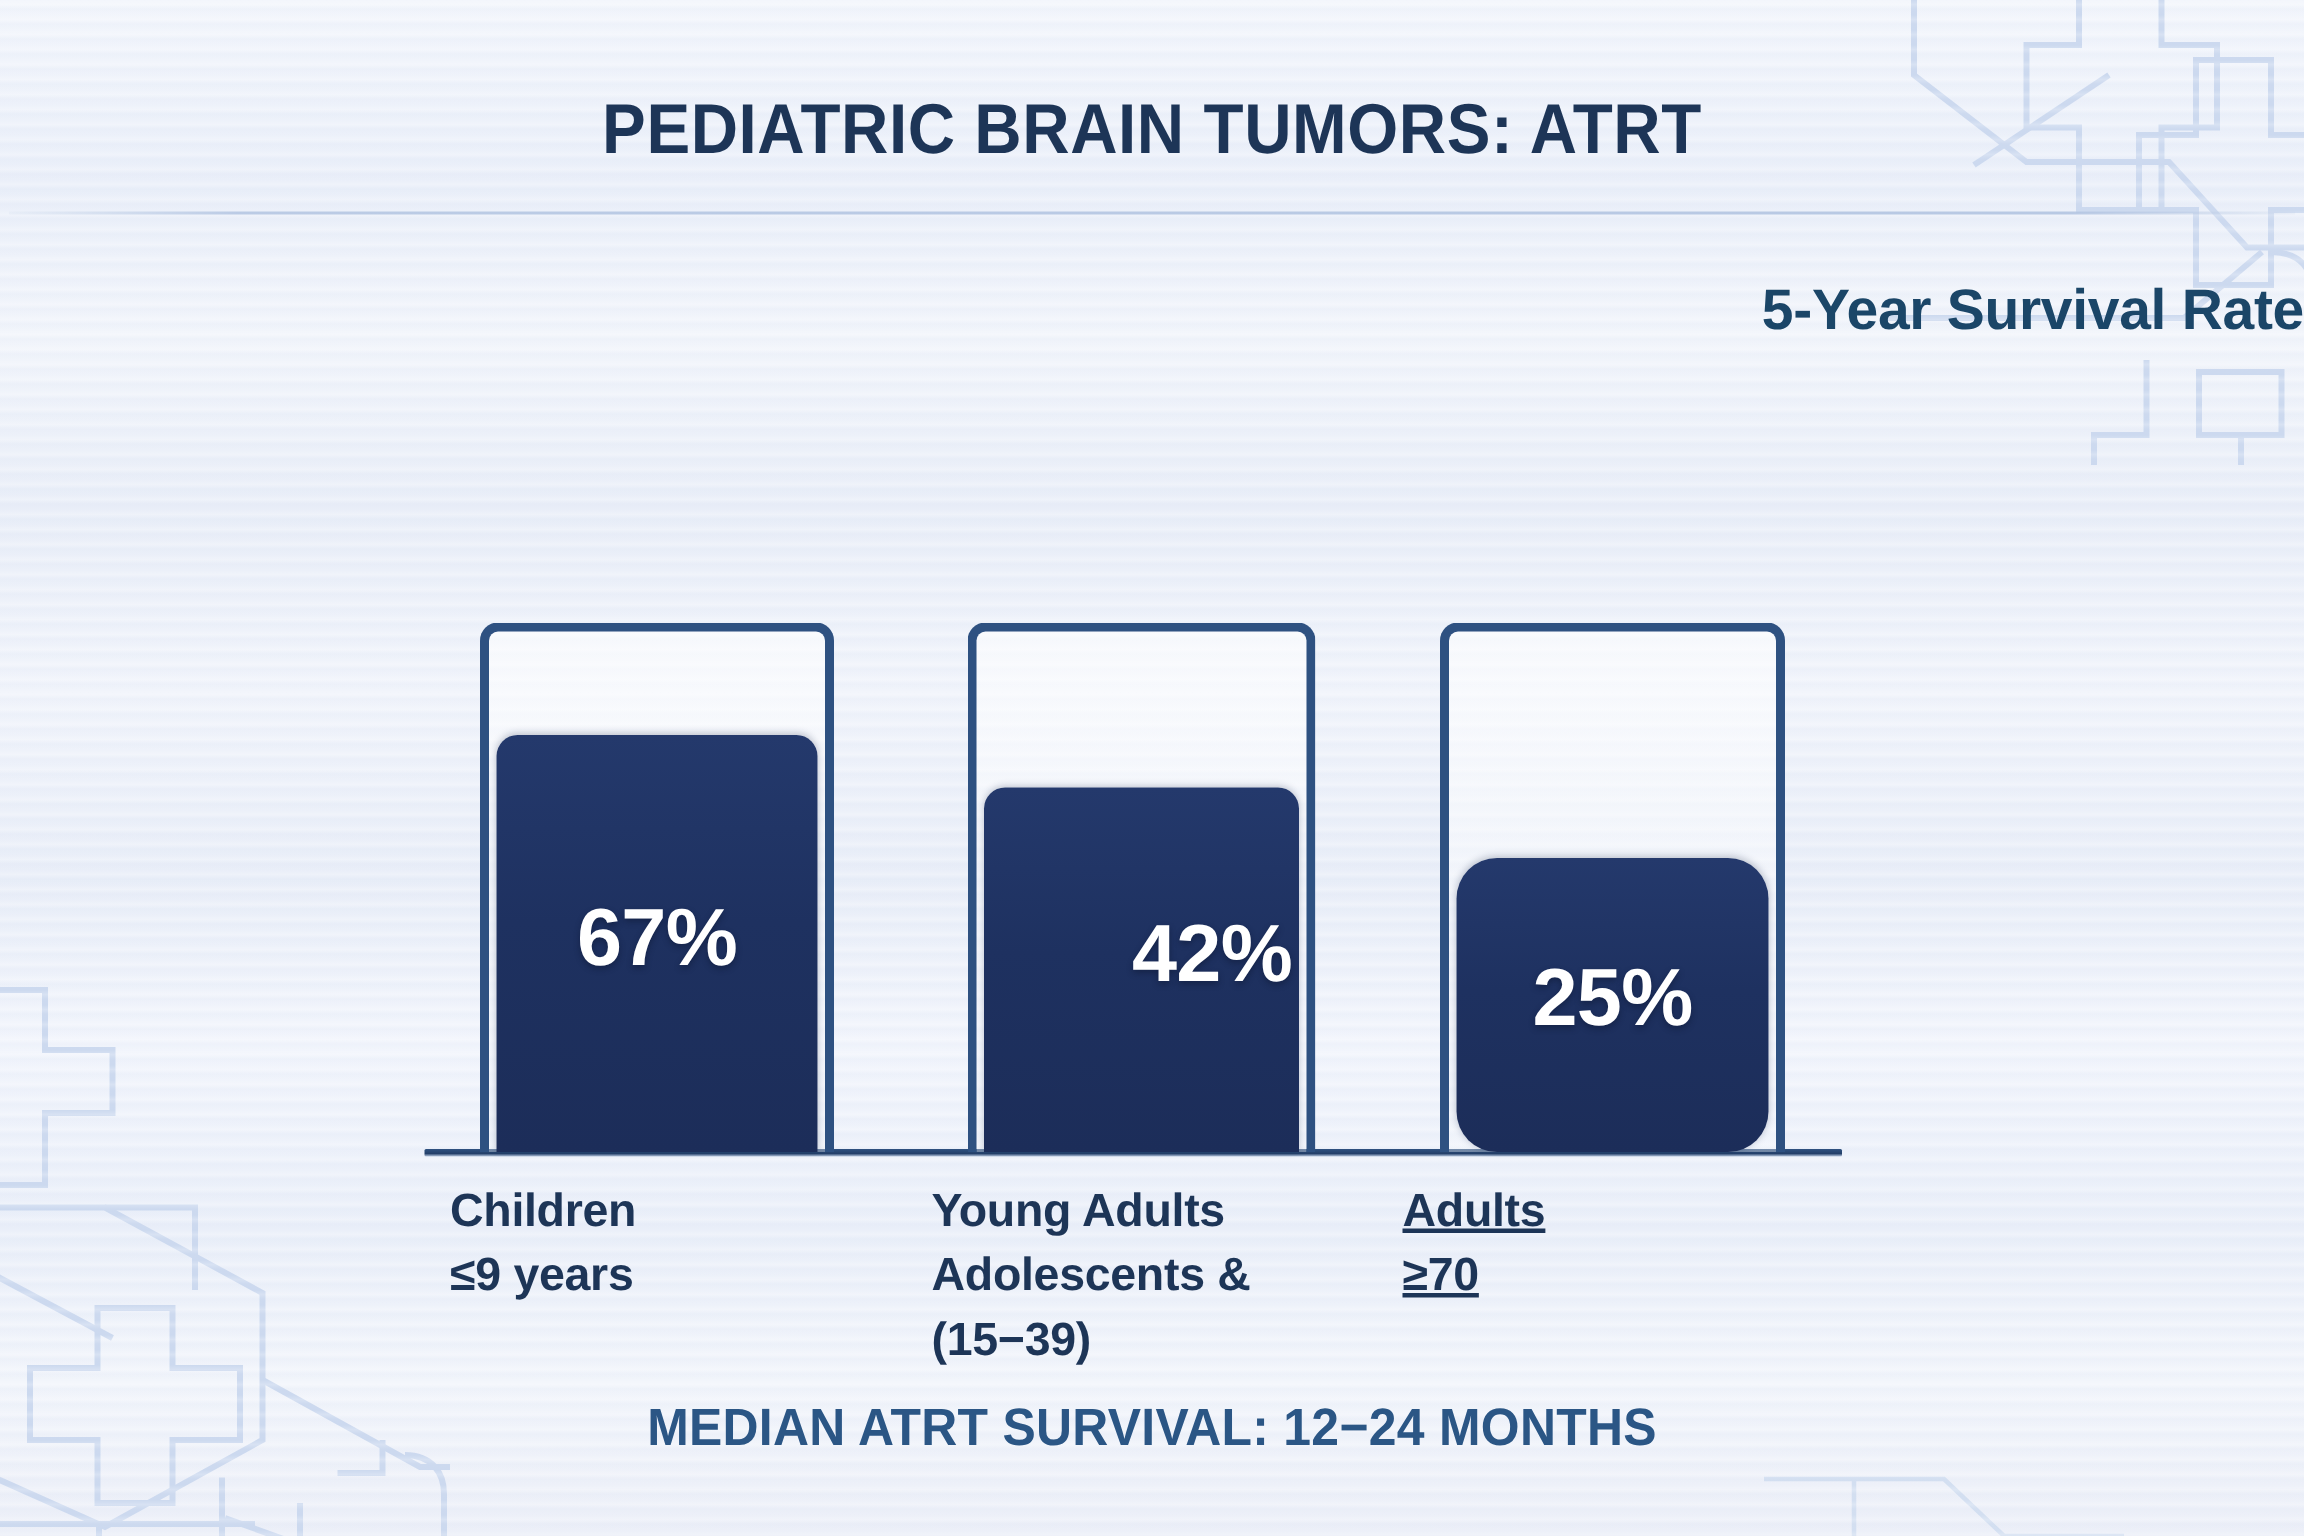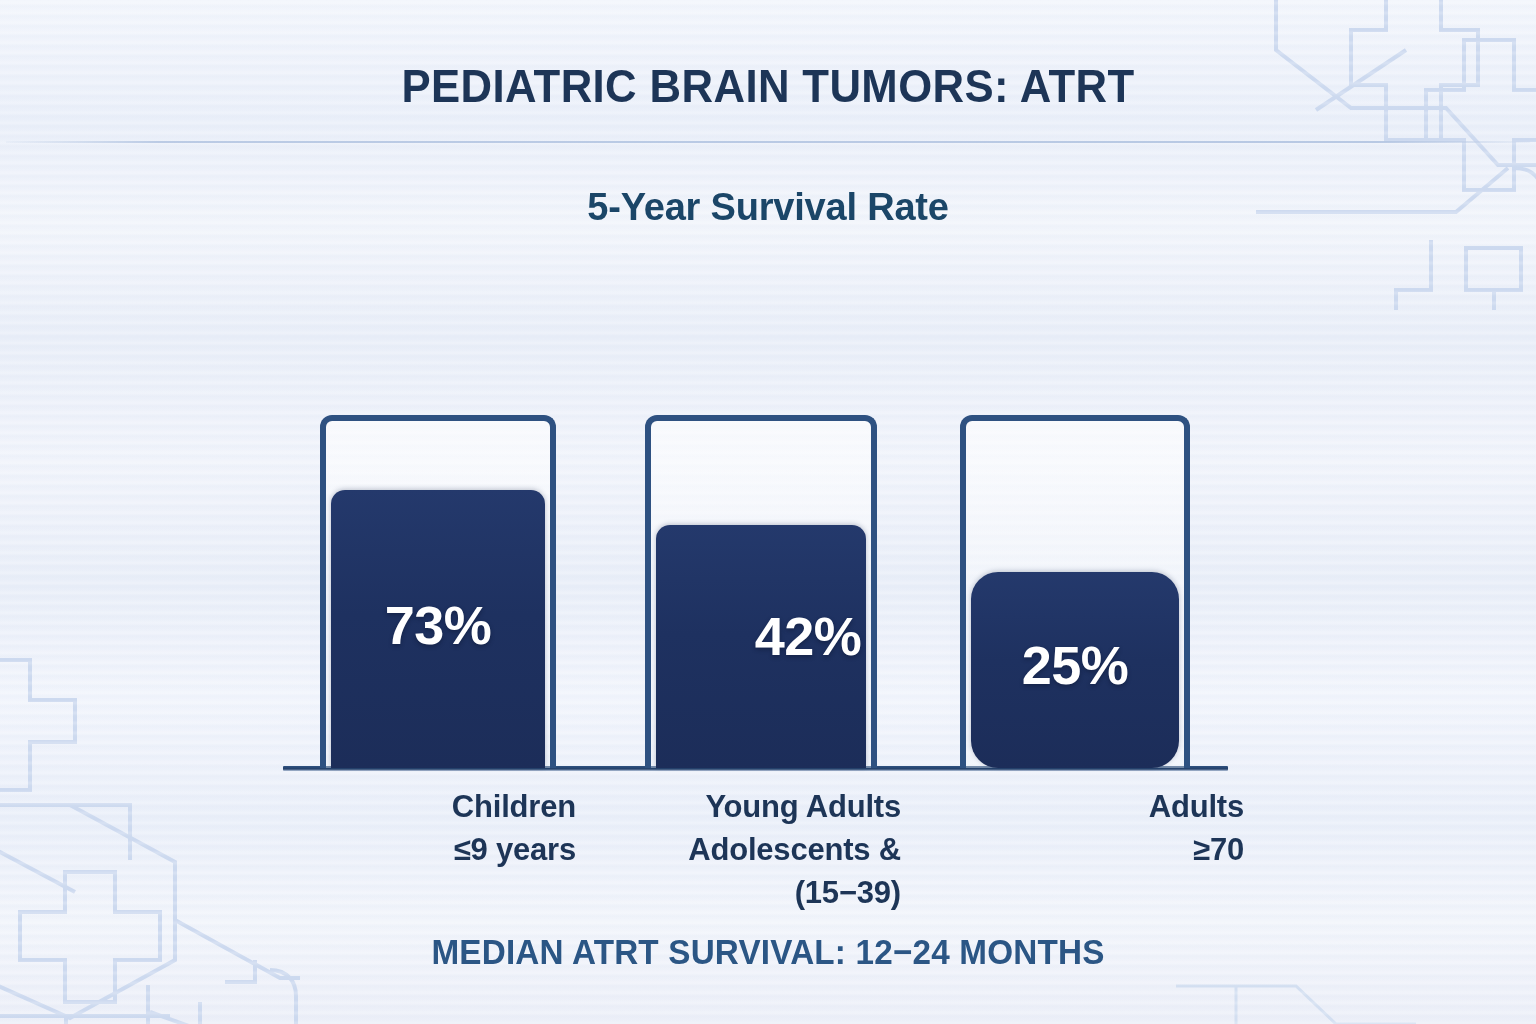--- a/index.html
+++ b/index.html
@@ -84,21 +84,21 @@
        rgba(196,210,232,0.15) 0%,
        rgba(178,196,225,0.85) 10%,
        rgba(178,196,225,0.9) 90%,
        rgba(196,210,232,0.15) 100%);
   }
   .subtitle {
     position: absolute;
     top: 186px;
     left: 0;
     width: 100%;
-    text-align: center;
+    text-align: right;
     font-size: 38px;
     font-weight: bold;
     color: #1b4668;
     letter-spacing: -0.2px;
   }
 
   
   .chart-area {
     position: absolute;
     left: 0;
@@ -156,21 +156,21 @@
     color: #ffffff;
     font-weight: bold;
     font-size: 54px;
     letter-spacing: -0.5px;
     text-shadow: 0 2px 4px rgba(10,20,45,0.45);
   }
 
   .bar-label {
     position: absolute;
     top: 786px;
-    text-align: right;
+    text-align: left;
     font-size: 31px;
     font-weight: bold;
     color: #1d3557;
     line-height: 1.38;
     letter-spacing: -0.2px;
   }
 
   
   .footer {
     position: absolute;
@@ -245,21 +245,21 @@
       <svg class="person-icon" width="118" height="148" viewBox="0 0 118 148">
         <g fill="#223f63" stroke="#eef2fa" stroke-width="5" stroke-linejoin="round">
           <path d="M59 6 C36 6 25 24 25 44 C25 52 26 59 28 64 C24 66 22 71 23 77 C24 85 30 90 35 89 C40 106 49 116 59 116 C69 116 78 106 83 89 C88 90 94 85 95 77 C96 71 94 66 90 64 C92 59 93 52 93 44 C93 24 82 6 59 6 Z"></path>
           <path d="M59 4 C33 4 22 23 22 47 L22 58 C22 58 30 56 33 44 C36 33 42 28 48 31 C55 34 64 35 72 32 C80 29 86 36 88 48 C90 58 96 59 96 59 L96 47 C96 23 85 4 59 4 Z"></path>
           <path d="M48 104 L48 124 C48 130 53 134 59 134 C65 134 70 130 70 124 L70 104 Z"></path>
           <path d="M45 118 C22 124 6 136 4 148 L114 148 C112 136 96 124 73 118 C70 128 66 132 59 132 C52 132 48 128 45 118 Z"></path>
         </g>
       </svg>
       <div class="bar-outline" style="width:236px; height:353px;"></div>
       <div class="bar-fill" style="width:214px; height:278px;">
-        <div class="bar-value" style="top:104px;">73%</div>
+        <div class="bar-value" style="top:104px;">67%</div>
       </div>
     </div>
 
     <div class="bar-group" style="left:645px; width:232px;">
       <svg class="person-icon" width="122" height="152" viewBox="0 0 122 152">
         <g fill="#223f63" stroke="#eef2fa" stroke-width="5" stroke-linejoin="round">
           <path d="M61 4 C33 4 20 24 20 52 C20 72 22 92 24 108 L44 108 C40 94 38 76 38 58 C44 62 54 64 61 60 C68 56 74 48 77 40 C82 52 84 74 82 108 L100 108 C102 92 103 72 103 52 C103 24 89 4 61 4 Z"></path>
           <path d="M61 14 C44 14 34 28 34 48 C34 60 36 70 39 76 C35 78 33 83 34 89 C35 97 41 101 46 100 C51 114 56 122 61 122 C66 122 71 114 76 100 C81 101 87 97 88 89 C89 83 87 78 83 76 C86 70 88 60 88 48 C88 28 78 14 61 14 Z"></path>
           <path d="M50 110 L50 126 C50 132 55 136 61 136 C67 136 72 132 72 126 L72 110 Z"></path>
           <path d="M45 120 C22 126 8 138 6 152 L116 152 C114 138 100 126 77 120 L61 140 Z"></path>
@@ -304,21 +304,21 @@
       <div>Children</div>
       <div>≤9 years</div>
     </div>
 
     <div class="bar-label" style="left:621px; width:280px;">
       <div>Young Adults</div>
       <div>Adolescents &amp;</div>
       <div>(15−39)</div>
     </div>
 
-    <div class="bar-label" style="left:964px; width:280px;">
+    <div class="bar-label" style="left:935px; width:280px;text-decoration:underline;">
       <div>Adults</div>
       <div>≥70</div>
     </div>
 
   </div>
 
   <div class="footer">MEDIAN ATRT SURVIVAL: 12−24 MONTHS</div>
 
 </div>
 

